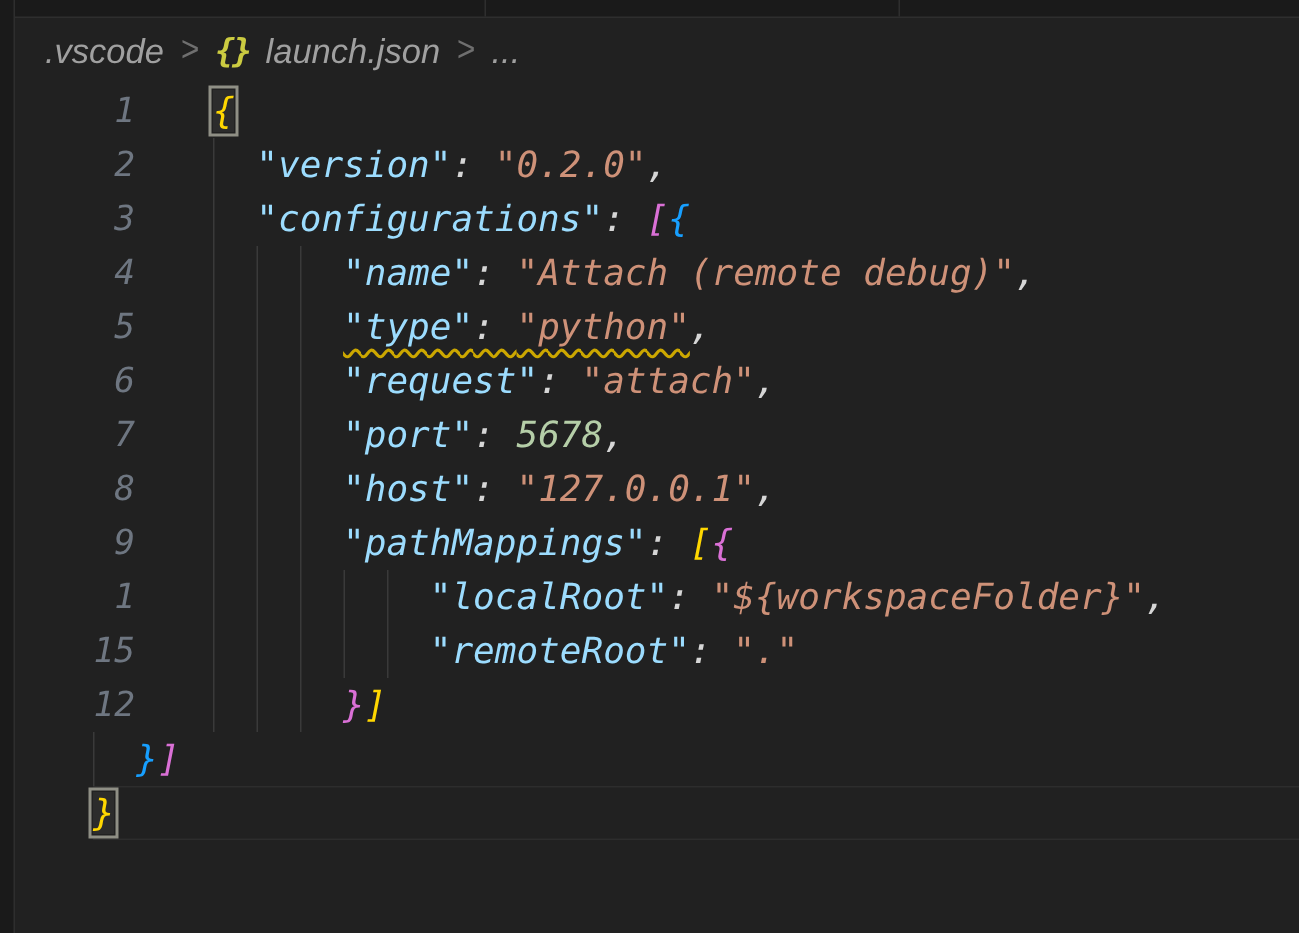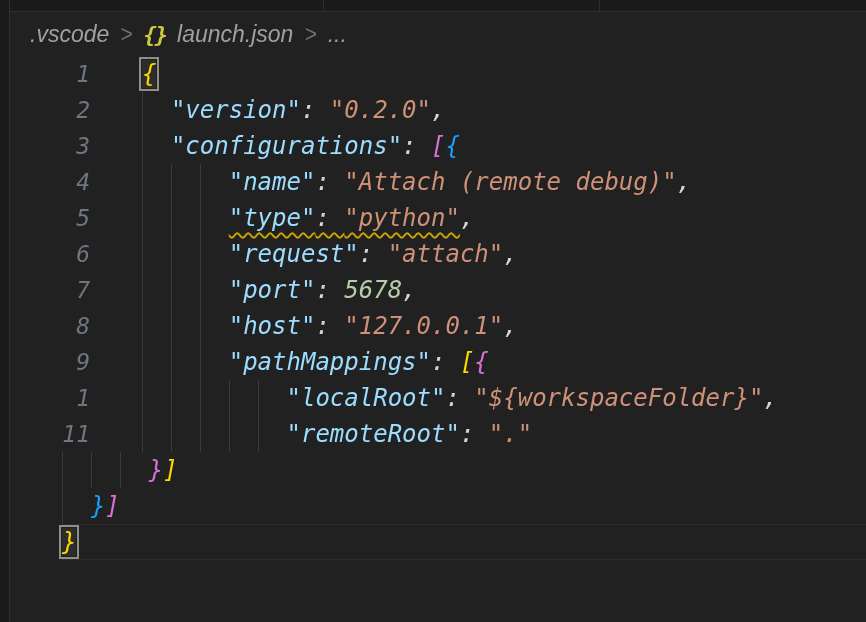--- a/index.html
+++ b/index.html
@@ -141,24 +141,25 @@
       </div>
       <div class="code-line">
         <div class="line-number">9</div>
         <div class="line-content"><span class="indent-guide" style="left: 0ch;"></span><span class="indent-guide" style="left: 2ch;"></span><span class="indent-guide" style="left: 4ch;"></span><span>      </span><span class="tok-key">"pathMappings"</span><span class="tok-punct">: </span><span class="tok-b1">[</span><span class="tok-b2">{</span></div>
       </div>
       <div class="code-line">
         <div class="line-number">1</div>
         <div class="line-content"><span class="indent-guide" style="left: 0ch;"></span><span class="indent-guide" style="left: 2ch;"></span><span class="indent-guide" style="left: 4ch;"></span><span class="indent-guide" style="left: 6ch;"></span><span class="indent-guide" style="left: 8ch;"></span><span>          </span><span class="tok-key">"localRoot"</span><span class="tok-punct">: </span><span class="tok-str">"${workspaceFolder}"</span><span class="tok-punct">,</span></div>
       </div>
       <div class="code-line">
-        <div class="line-number">11</div>
+        <div class="line-number">15</div>
         <div class="line-content"><span class="indent-guide" style="left: 0ch;"></span><span class="indent-guide" style="left: 2ch;"></span><span class="indent-guide" style="left: 4ch;"></span><span class="indent-guide" style="left: 6ch;"></span><span class="indent-guide" style="left: 8ch;"></span><span>          </span><span class="tok-key">"remoteRoot"</span><span class="tok-punct">: </span><span class="tok-str">"."</span></div>
       </div>
       <div class="code-line">
+        <div class="line-number">12</div>
         <div class="line-content"><span class="indent-guide" style="left: 0ch;"></span><span class="indent-guide" style="left: 2ch;"></span><span class="indent-guide" style="left: 4ch;"></span><span>      </span><span class="tok-b2">}</span><span class="tok-b1">]</span></div>
       </div>
       <div class="code-line">
         <div class="line-content"><span class="indent-guide" style="left: 0ch;"></span><span>  </span><span class="tok-b3">}</span><span class="tok-b2">]</span></div>
       </div>
       <div class="code-line current">
         <div class="line-content"><span class="tok-b1 tok-match">}</span></div>
       </div>
     </div>
 </div>

